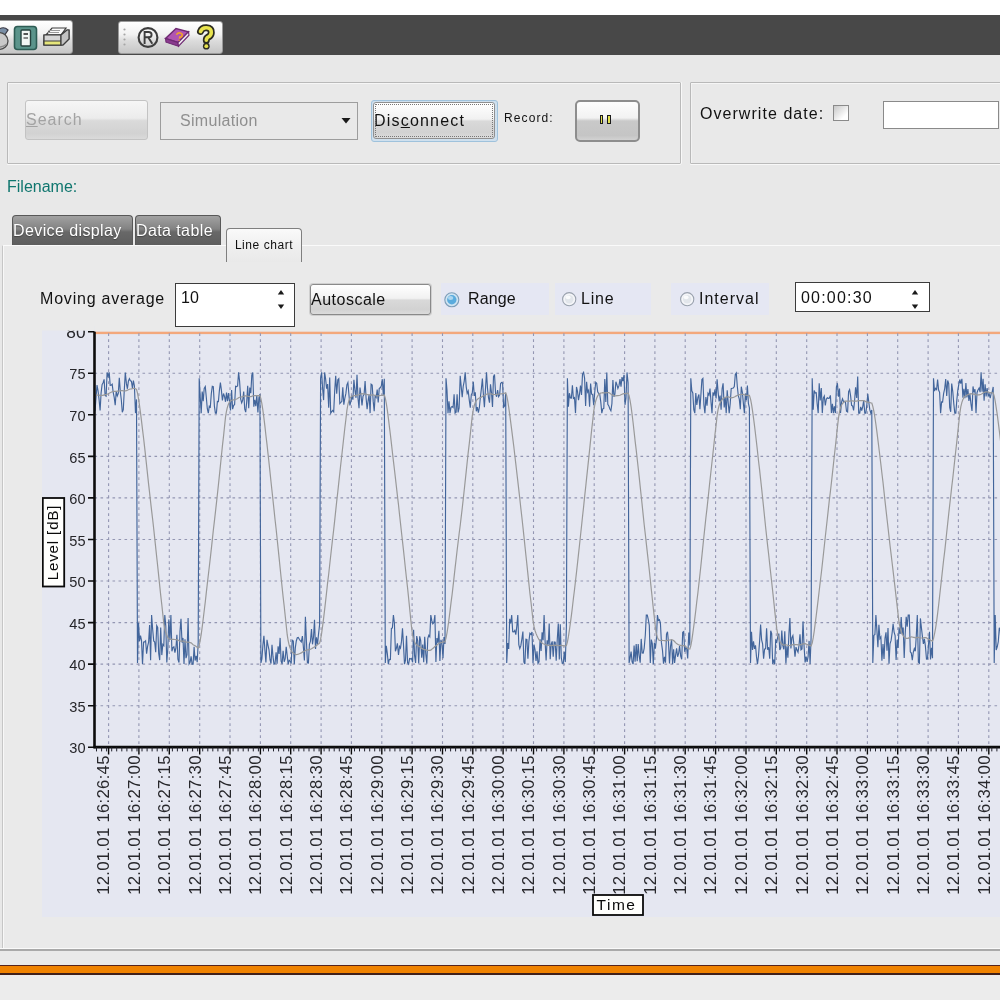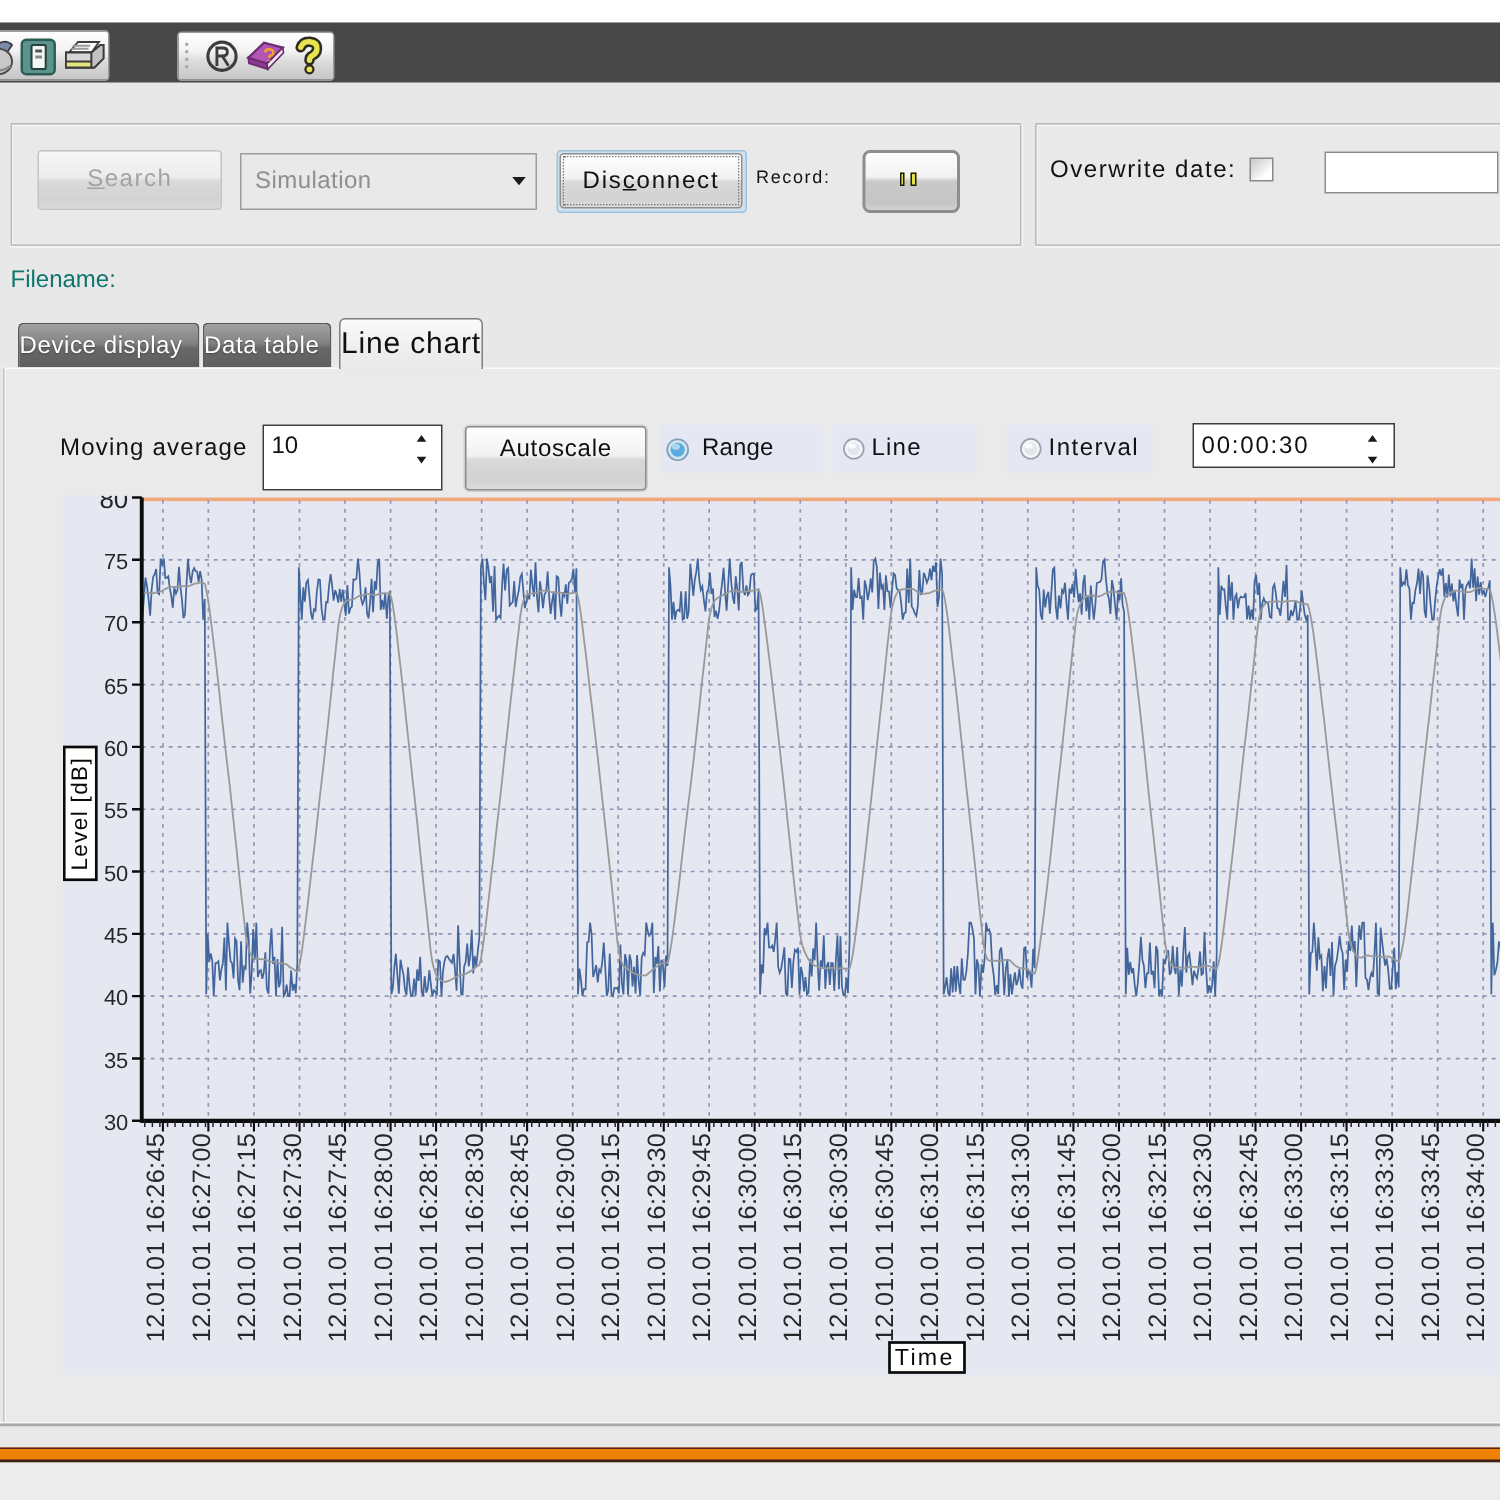--- a/index.html
+++ b/index.html
@@ -1,19 +1,19 @@
 <!DOCTYPE html>
 <html><head><meta charset="utf-8"><style>
 *{margin:0;padding:0;box-sizing:border-box}
 html,body{width:1000px;height:1000px;overflow:hidden}
 body{font-family:"Liberation Sans",sans-serif;background:#e8e8e8;position:relative}
 .abs{position:absolute}
 .gb{position:absolute;border:1px solid #b9b9b9;border-radius:1px;
  box-shadow:inset 0 1px 0 #f6f6f6,inset 1px 0 0 #f2f2f2,0 1px 0 #f8f8f8,1px 0 0 #f8f8f8;background:#e9e9e9}
-.btn{position:absolute;border:1px solid #8f8f8f;border-radius:3px;text-align:center;
+.btn{position:absolute;border:1px solid #8f8f8f;border-radius:3px;text-align:left;
  background:linear-gradient(#ffffff,#f1f1f1 46%,#d9d9d9 52%,#d2d2d2 84%,#dcdcdc);color:#111}
 .dtab{position:absolute;top:215px;height:30px;border:1px solid #585858;border-bottom:none;border-radius:4px 4px 0 0;
  background:linear-gradient(#a2a2a2,#828282 45%,#686868 55%,#5e5e5e);color:#fff;text-align:left;
  font-size:16px;letter-spacing:0.4px;line-height:29px;text-shadow:0 1px 1px #444}
 </style></head><body>
 
 <div class="abs" style="left:0;top:0;width:1000px;height:15px;background:#fff"></div>
 
 <div class="abs" style="left:0;top:15px;width:1000px;height:39.5px;background:#484848"></div>
 
@@ -69,21 +69,21 @@
 
 <div class="gb" style="left:7px;top:82px;width:674px;height:82px"></div>
 
 <div class="gb" style="left:690px;top:82px;width:320px;height:82px"></div>
 
 <div class="btn" style="left:25px;top:100px;width:123px;height:40px;border-color:#c3c3c3;
  background:linear-gradient(#f6f6f6,#ececec 45%,#dadada 52%,#d2d2d2 85%,#dadada);
  color:#a3a3a3;font-size:16px;letter-spacing:1px;line-height:38px"><u>S</u>earch</div>
 
 <div class="abs" style="left:160px;top:102px;width:198px;height:38px;border:1px solid #9d9d9d;background:#e9e9e9;
- color:#8f8f8f;font-size:16px;letter-spacing:0.3px;line-height:36px;padding-left:9px">Simulation</div>
+ color:#8f8f8f;font-size:16px;letter-spacing:0.3px;line-height:36px;padding-left:19px">Simulation</div>
 <svg class="abs" style="left:341px;top:117px" width="10" height="7">
     <path d="M0.5 1 L9.5 1 L5 6.5 Z" fill="#1a1a1a"></path>
   </svg>
 
 <div class="abs" style="left:370.5px;top:99.5px;width:127px;height:42px;border:1.5px solid #9fc2dc;border-radius:3px;background:#cfe0ee"></div>
 <div class="btn" style="left:373px;top:102px;width:122px;height:37px;border-color:#909090;
  font-size:16px;letter-spacing:1.2px;line-height:35px;outline:1px dotted #777;outline-offset:-3px">Dis<u>c</u>onnect</div>
 <div class="abs" style="left:504px;top:111px;font-size:12px;letter-spacing:1.1px;color:#121212">Record:</div>
 
 <div class="abs" style="left:575px;top:100px;width:65px;height:42px;border:2px solid #8d8d8d;border-radius:5px;
@@ -93,36 +93,36 @@
 
 <div class="abs" style="left:700px;top:105px;font-size:16px;letter-spacing:1.05px;color:#121212">Overwrite date:</div>
 <div class="abs" style="left:833px;top:105px;width:16px;height:16px;border:1px solid #8a8a8a;
  background:linear-gradient(135deg,#c8c8c8,#e8e8e8 45%,#ffffff 75%)"></div>
 <div class="abs" style="left:883px;top:101px;width:116px;height:28px;border:1px solid #8a8a8a;background:#fff"></div>
 
 <div class="abs" style="left:7px;top:178px;font-size:16px;color:#0f766e">Filename:</div>
 
 <div class="dtab" style="left:12px;width:121px">Device display</div>
 <div class="dtab" style="left:135px;width:86px">Data table</div>
-<div class="abs" style="left:226px;top:212px;width:96px;height:34px;border:1px solid #7f7f7f;border-bottom:none;
+<div class="abs" style="left:226px;top:228px;width:76px;height:34px;border:1px solid #7f7f7f;border-bottom:none;
  border-radius:4px 4px 0 0;background:linear-gradient(#fafafa,#efefef 55%,#e9e9e9);color:#101010;
- text-align:center;font-size:20px;letter-spacing:0.55px;line-height:32px;z-index:3">Line chart</div>
+ text-align:center;font-size:12px;letter-spacing:0.55px;line-height:32px;z-index:3">Line chart</div>
 
 <div class="abs" style="left:2px;top:245px;width:1004px;height:705px;background:#eaeaea;
  border:1px solid #c6c6c6;border-top:1px solid #fafafa;box-shadow:inset 1px 0 0 #f8f8f8"></div>
 
 <div class="abs" style="left:40px;top:290px;font-size:16px;letter-spacing:0.8px;color:#121212;z-index:2">Moving average</div>
 <div class="abs" style="left:175px;top:283px;width:120px;height:44px;border:1.3px solid #3c3c3c;background:#fff;z-index:2">
  <span style="position:absolute;left:5px;top:5px;font-size:16px;color:#111">10</span>
  <svg style="position:absolute;right:9px;top:6px" width="8" height="20">
       <path d="M4 0 L7.2 4.5 L0.8 4.5 Z" fill="#1a1a1a"></path>
       <path d="M4 19 L0.8 14.5 L7.2 14.5 Z" fill="#1a1a1a"></path>
     </svg>
 </div>
-<div class="btn" style="left:310px;top:284px;width:121px;height:43px;font-size:16px;letter-spacing:0.5px;line-height:29px;
+<div class="btn" style="left:310px;top:284px;width:121px;height:31px;font-size:16px;letter-spacing:0.5px;line-height:29px;
  border-color:#8a8a8a;box-shadow:0 0 0 1px #cfcfcf;z-index:2">Autoscale</div>
 <div class="abs" style="left:441px;top:283px;width:108px;height:32px;background:#e5e7f3;z-index:2"></div>
 <div class="abs" style="left:555px;top:283px;width:96px;height:32px;background:#e5e7f3;z-index:2"></div>
 <div class="abs" style="left:671px;top:283px;width:98px;height:32px;background:#e5e7f3;z-index:2"></div>
 <svg class="abs" style="left:444px;top:291.5px;z-index:3" width="16" height="16">
  <circle cx="7.8" cy="7.8" r="7" fill="#cfe4f2" stroke="#7d9db8" stroke-width="1.1"></circle>
  <circle cx="7.8" cy="7.8" r="4.7" fill="#5aabdd"></circle>
  <ellipse cx="6.6" cy="5.9" rx="2.7" ry="2" fill="#aed6ef"></ellipse>
   </svg>
 <div class="abs" style="left:468px;top:290px;font-size:16px;letter-spacing:0.1px;color:#121212;z-index:3">Range</div>

